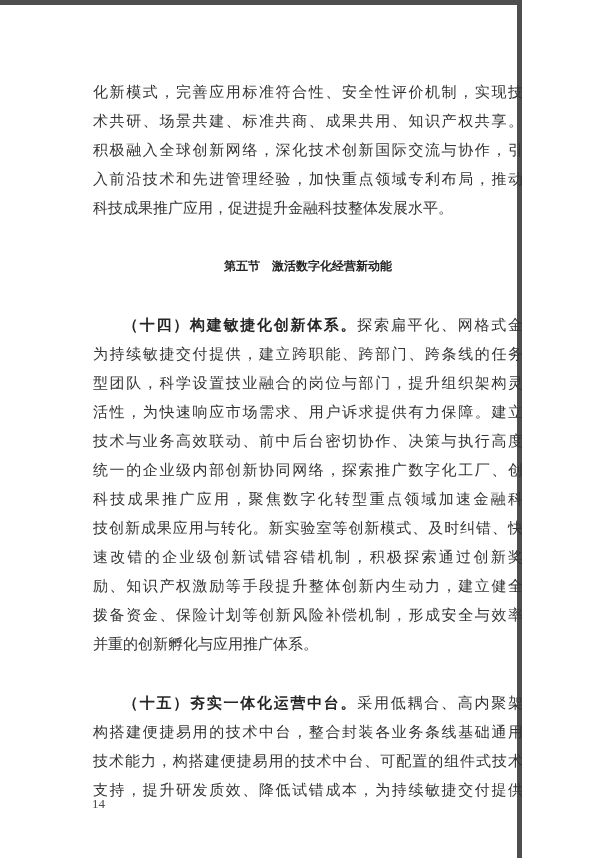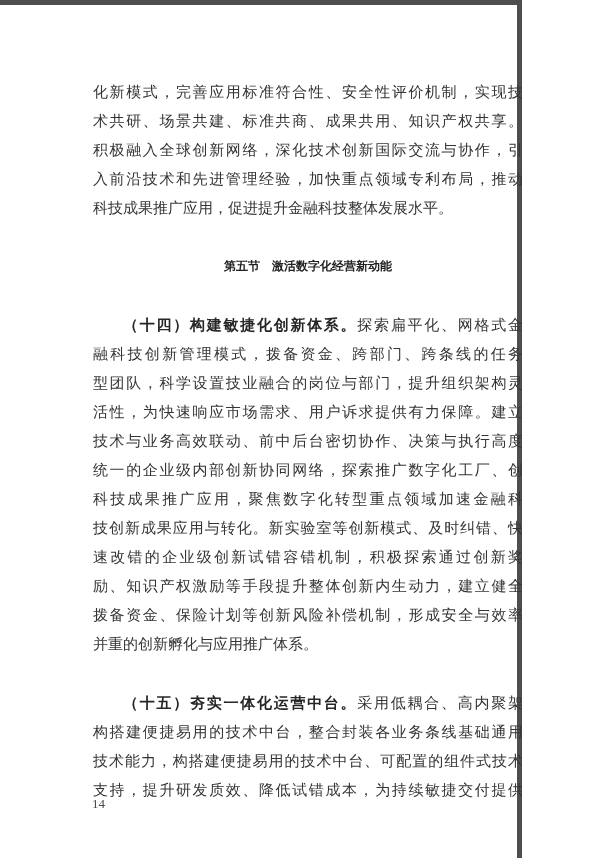--- a/index.html
+++ b/index.html
@@ -97,21 +97,21 @@
         <div class="line short">科技成果推广应用，促进提升金融科技整体发展水平。</div>
       </div>
 
     <div class="heading">第五节　激活数字化经营新动能</div>
 
     <div class="para item-14">
       <div class="line first">
         <span class="item-title">（十四）构建敏捷化创新体系。</span><span>探索扁平化、网格式金</span>
       </div>
       <div>
-          <div class="line">融科技创新管理模式，拨备资金、跨部门、跨条线的任务</div>
+          <div class="line">为持续敏捷交付提供，建立跨职能、跨部门、跨条线的任务</div>
           <div class="line">型团队，科学设置技业融合的岗位与部门，提升组织架构灵</div>
           <div class="line">活性，为快速响应市场需求、用户诉求提供有力保障。建立</div>
           <div class="line">技术与业务高效联动、前中后台密切协作、决策与执行高度</div>
           <div class="line">统一的企业级内部创新协同网络，探索推广数字化工厂、创</div>
           <div class="line">科技成果推广应用，聚焦数字化转型重点领域加速金融科</div>
           <div class="line">技创新成果应用与转化。新实验室等创新模式、及时纠错、快</div>
           <div class="line">速改错的企业级创新试错容错机制，积极探索通过创新奖</div>
           <div class="line">励、知识产权激励等手段提升整体创新内生动力，建立健全</div>
           <div class="line">拨备资金、保险计划等创新风险补偿机制，形成安全与效率</div>
           <div class="line short">并重的创新孵化与应用推广体系。</div>

